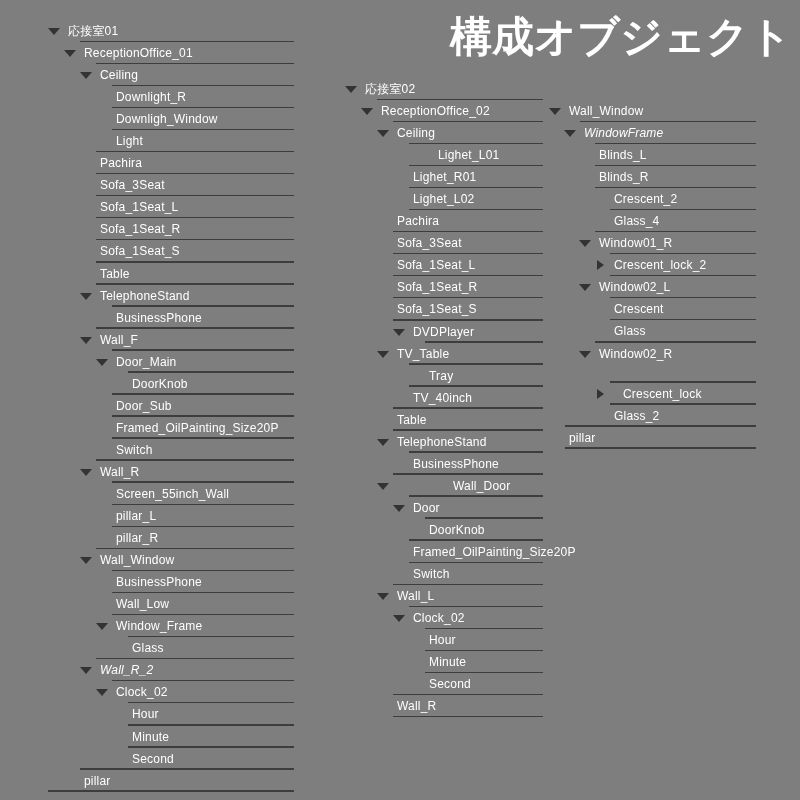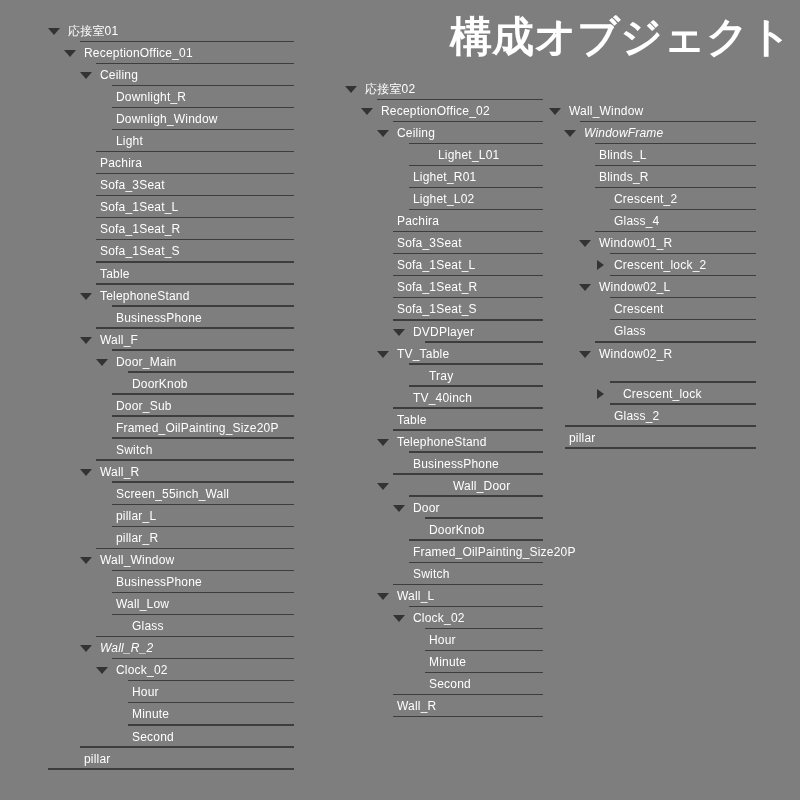--- a/index.html
+++ b/index.html
@@ -149,20 +149,25 @@
       </div>
       <div class="row" style="height: 22.05px;">
         <span class="label" style="left: 48px;">BusinessPhone</span>
         <span class="underline" style="left: 44px; right: 0px;"></span>
       </div>
       <div class="row" style="height: 22.05px;">
         <span class="label" style="left: 48px;">Wall_Low</span>
         <span class="underline" style="left: 44px; right: 0px;"></span>
       </div>
       <div class="row" style="height: 22.05px;">
+        <span class="arr-down" style="left: 28px;"></span>
+        <span class="label" style="left: 48px;">Window_Frame</span>
+        <span class="underline" style="left: 60px; right: 0px;"></span>
+      </div>
+      <div class="row" style="height: 22.05px;">
         <span class="label" style="left: 64px;">Glass</span>
         <span class="underline" style="left: 28px; right: 0px;"></span>
       </div>
       <div class="row" style="height: 22.05px; font-style: italic;">
         <span class="arr-down" style="left: 12px;"></span>
         <span class="label" style="left: 32px;">Wall_R_2</span>
         <span class="underline" style="left: 44px; right: 0px;"></span>
       </div>
       <div class="row" style="height: 22.05px;">
         <span class="arr-down" style="left: 28px;"></span>

